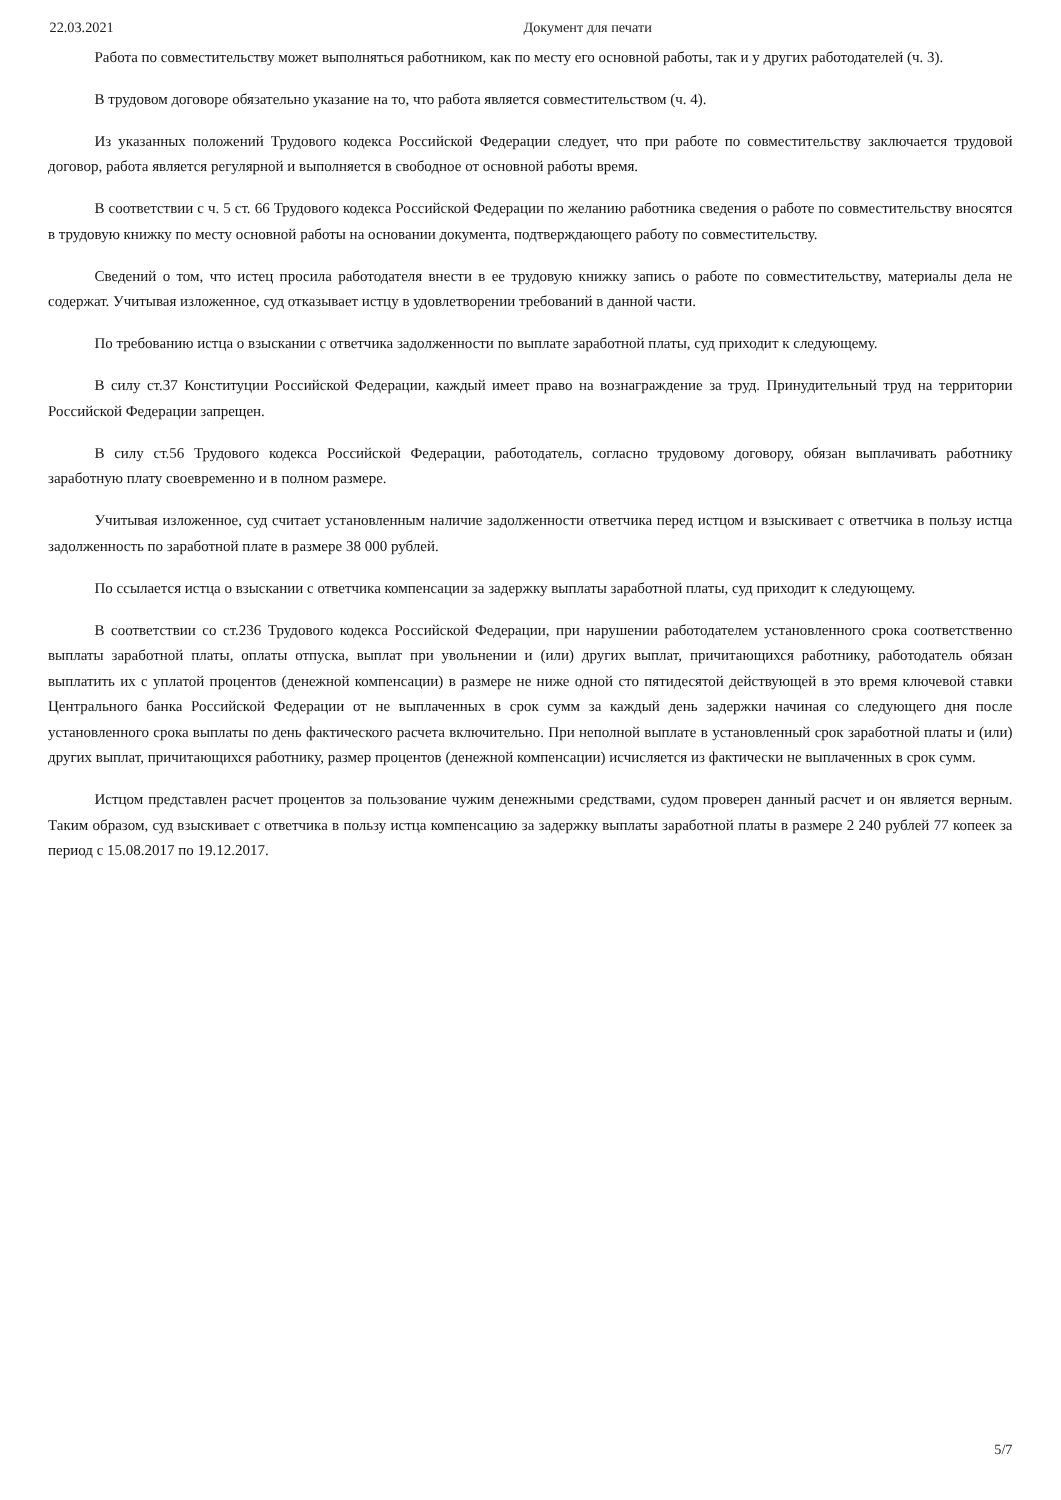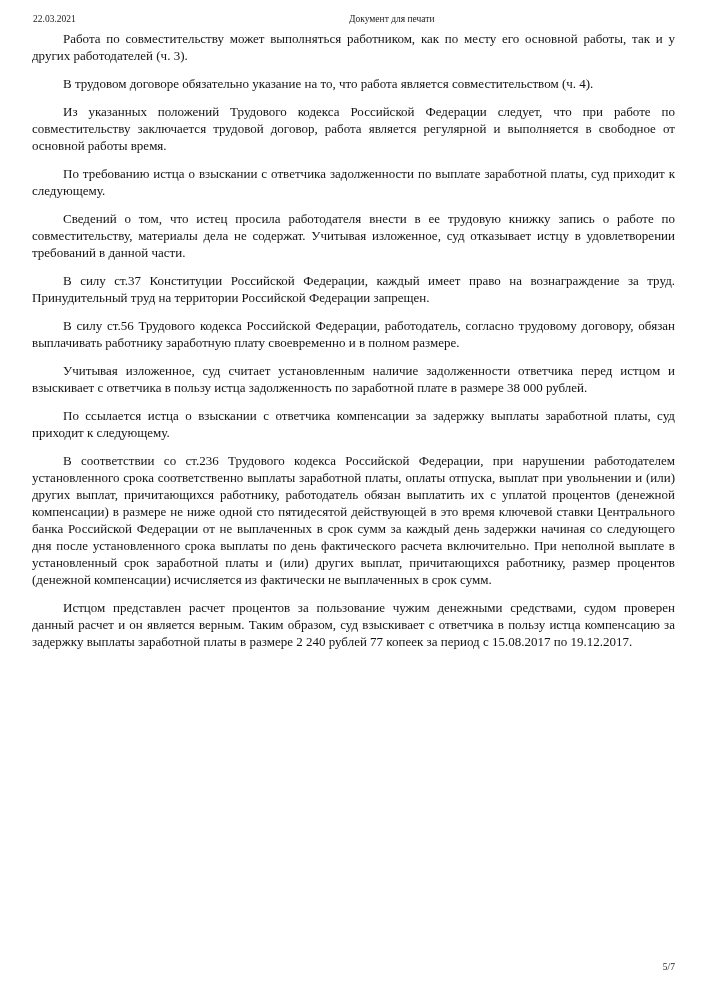--- a/index.html
+++ b/index.html
@@ -34,21 +34,21 @@
   .print-header .doc-title {
     position: absolute;
     left: 349px;
     top: 0;
   }
   .content {
     position: absolute;
     top: 30px;
     left: 32px;
     width: 643px;
-    font-size: 13px;
+    font-size: 10px;
     line-height: 17px;
     text-align: justify;
     color: #121212;
   }
   .content p {
     margin: 0 0 11px 0;
     text-indent: 31px;
   }
   .content p:last-child {
     margin-bottom: 0;
@@ -70,22 +70,23 @@
   <div class="print-header">
     <span class="date">22.03.2021</span>
     <span class="doc-title">Документ для печати</span>
   </div>
 
   <main class="content" id="doc-body">
 
   <p>Работа по совместительству может выполняться работником, как по месту его основной работы, так и у других работодателей (ч. 3).</p>
       <p>В трудовом договоре обязательно указание на то, что работа является совместительством (ч. 4).</p>
       <p>Из указанных положений Трудового кодекса Российской Федерации следует, что при работе по совместительству заключается трудовой договор, работа является регулярной и выполняется в свободное от основной работы время.</p>
+      <p>В соответствии с ч. 5 ст. 66 Трудового кодекса Российской Федерации по желанию работника сведения о работе по совместительству вносятся в трудовую книжку по месту основной работы на основании документа, подтверждающего работу по совместительству.</p>
+      <p>Сведений о том, что истец просила работодателя внести в ее трудовую книжку запись о работе по совместительству, материалы дела не содержат. Учитывая изложенное, суд отказывает истцу в удовлетворении требований в данной части.</p>
       <p>По требованию истца о взыскании с ответчика задолженности по выплате заработной платы, суд приходит к следующему.</p>
-      <p>Сведений о том, что истец просила работодателя внести в ее трудовую книжку запись о работе по совместительству, материалы дела не содержат. Учитывая изложенное, суд отказывает истцу в удовлетворении требований в данной части.</p>
       <p>В силу ст.37 Конституции Российской Федерации, каждый имеет право на вознаграждение за труд. Принудительный труд на территории Российской Федерации запрещен.</p>
       <p>В силу ст.56 Трудового кодекса Российской Федерации, работодатель, согласно трудовому договору, обязан выплачивать работнику заработную плату своевременно и в полном размере.</p>
       <p>Учитывая изложенное, суд считает установленным наличие задолженности ответчика перед истцом и взыскивает с ответчика в пользу истца задолженность по заработной плате в размере 38&nbsp;000 рублей.</p>
       <p>По ссылается истца о взыскании с ответчика компенсации за задержку выплаты заработной платы, суд приходит к следующему.</p>
       <p>В соответствии со ст.236 Трудового кодекса Российской Федерации, при нарушении работодателем установленного срока соответственно выплаты заработной платы, оплаты отпуска, выплат при увольнении и (или) других выплат, причитающихся работнику, работодатель обязан выплатить их с уплатой процентов (денежной компенсации) в размере не ниже одной сто пятидесятой действующей в это время ключевой ставки Центрального банка Российской Федерации от не выплаченных в срок сумм за каждый день задержки начиная со следующего дня после установленного срока выплаты по день фактического расчета включительно. При неполной выплате в установленный срок заработной платы и (или) других выплат, причитающихся работнику, размер процентов (денежной компенсации) исчисляется из фактически не выплаченных в срок сумм.</p>
       <p>Истцом представлен расчет процентов за пользование чужим денежными средствами, судом проверен данный расчет и он является верным. Таким образом, суд взыскивает с ответчика в пользу истца компенсацию за задержку выплаты заработной платы в размере 2&nbsp;240 рублей 77 копеек за период с 15.08.2017 по 19.12.2017.</p>
     </main>
 
   <div class="print-footer">5/7</div>
 

